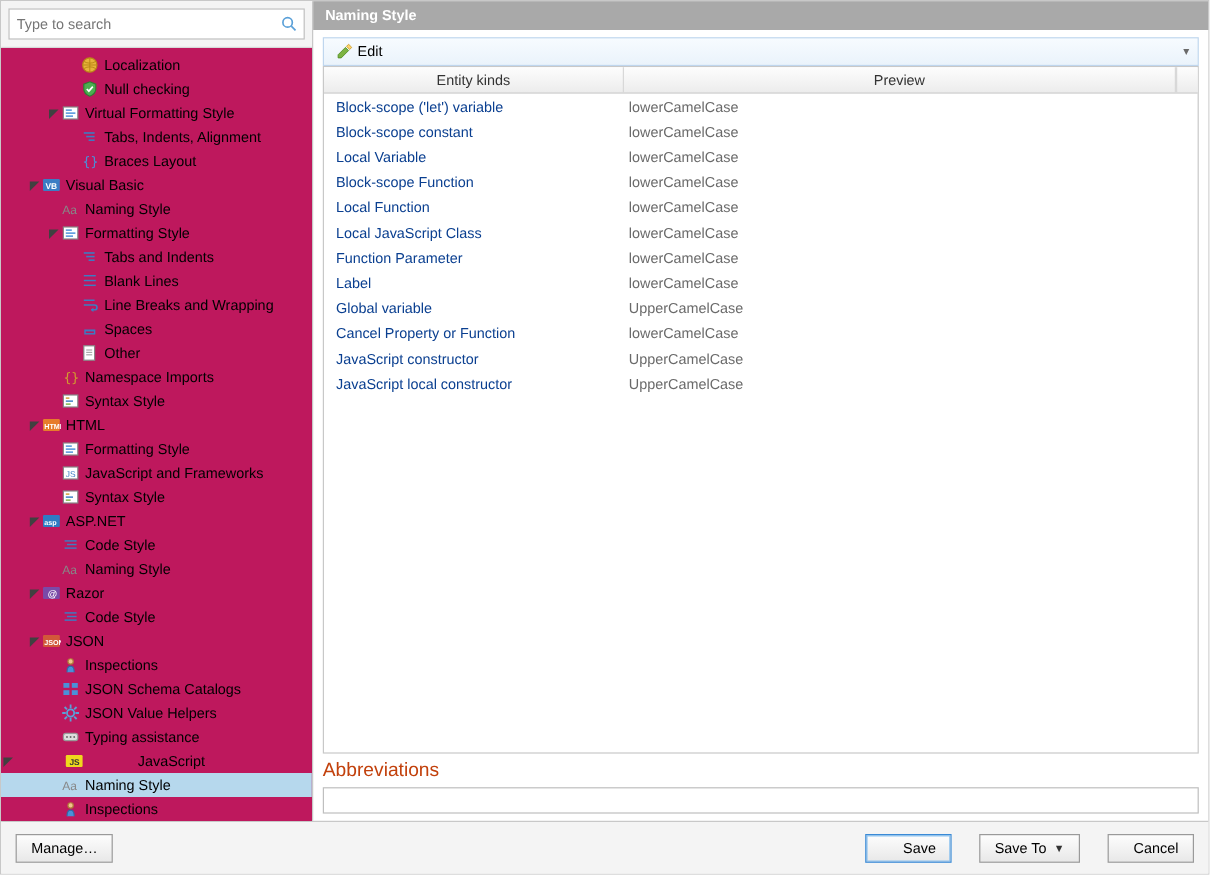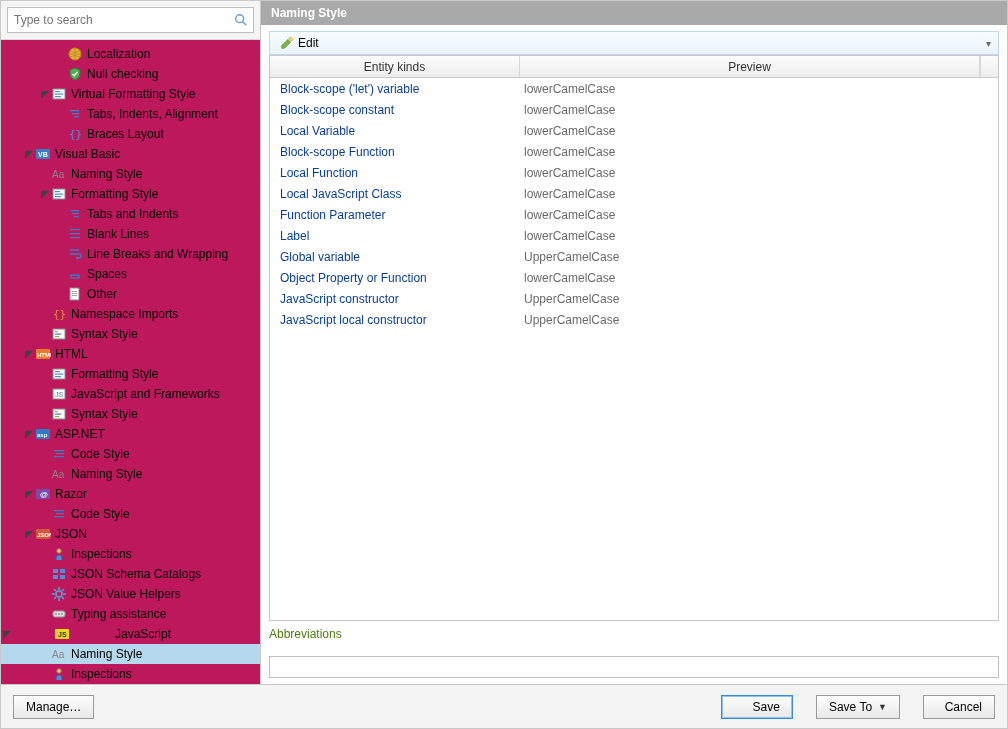--- a/index.html
+++ b/index.html
@@ -146,21 +146,21 @@
   .gc-entity {
     flex: 0 0 250px; padding-left: 10px;
     color: #0a3f90;
   }
   .gc-entity a { color: #0a3f90; text-decoration: none; cursor: pointer; }
   .gc-preview {
     flex: 1 1 auto; padding-left: 4px;
     color: #6a6a6a;
   }
   .abbrev-block { margin-top: 6px; }
-  .abbrev-label { font-size: 12px; color: #4d7c0f; margin-bottom: 15px; }
+  .abbrev-label { font-size: 16px; color: #c2410c; margin-bottom: 4px; }
   .abbrev-input {
     width: 100%; height: 22px;
     border: 1px solid #bfbfbf;
     padding: 2px 4px; font: inherit;
   }
 
   
   .footer {
     flex: 0 0 44px;
     border-top: 1px solid #c8c8c8;
@@ -644,21 +644,21 @@
               </div>
               <div class="grid-row">
                 <div class="gc-entity"><a>Label</a></div>
                 <div class="gc-preview">lowerCamelCase</div>
               </div>
               <div class="grid-row">
                 <div class="gc-entity"><a>Global variable</a></div>
                 <div class="gc-preview">UpperCamelCase</div>
               </div>
               <div class="grid-row">
-                <div class="gc-entity"><a>Object Property or Function</a></div>
+                <div class="gc-entity"><a>Cancel Property or Function</a></div>
                 <div class="gc-preview">lowerCamelCase</div>
               </div>
               <div class="grid-row">
                 <div class="gc-entity"><a>JavaScript constructor</a></div>
                 <div class="gc-preview">UpperCamelCase</div>
               </div>
               <div class="grid-row">
                 <div class="gc-entity"><a>JavaScript local constructor</a></div>
                 <div class="gc-preview">UpperCamelCase</div>
               </div>

